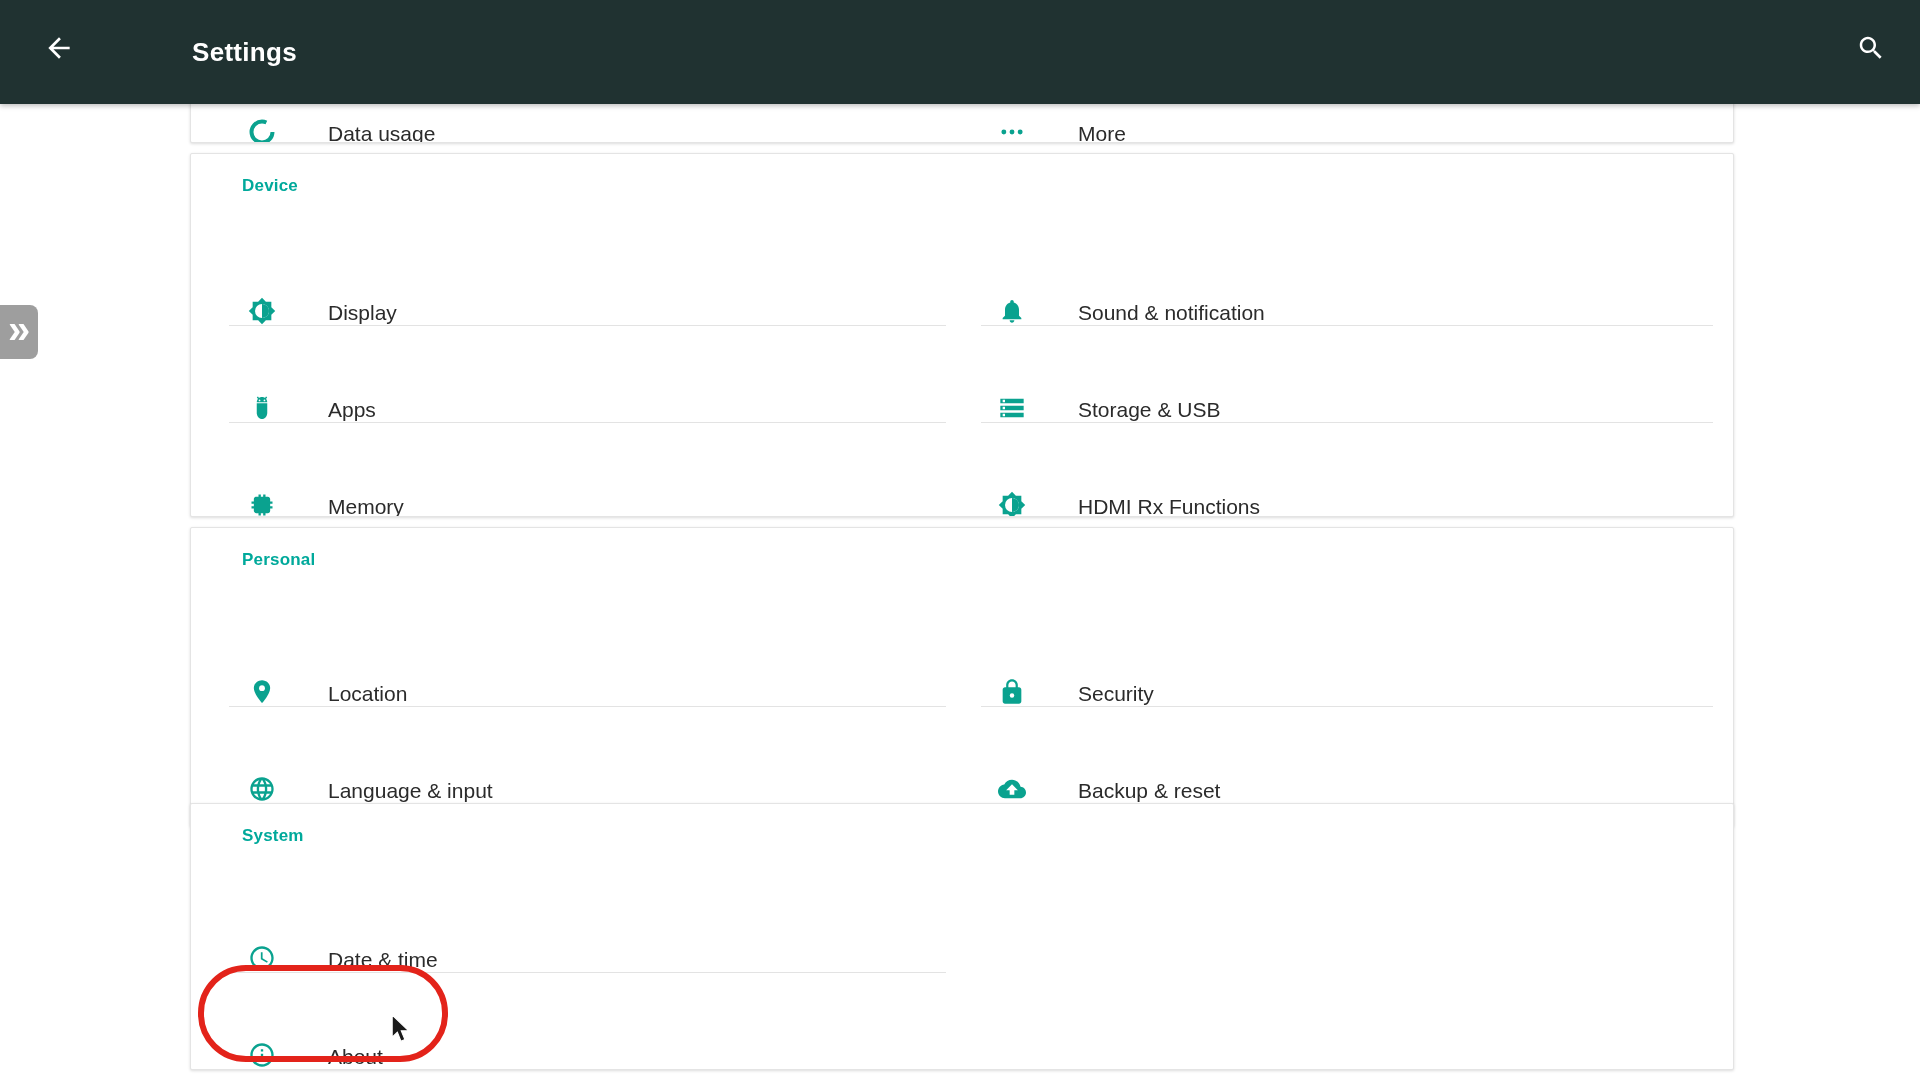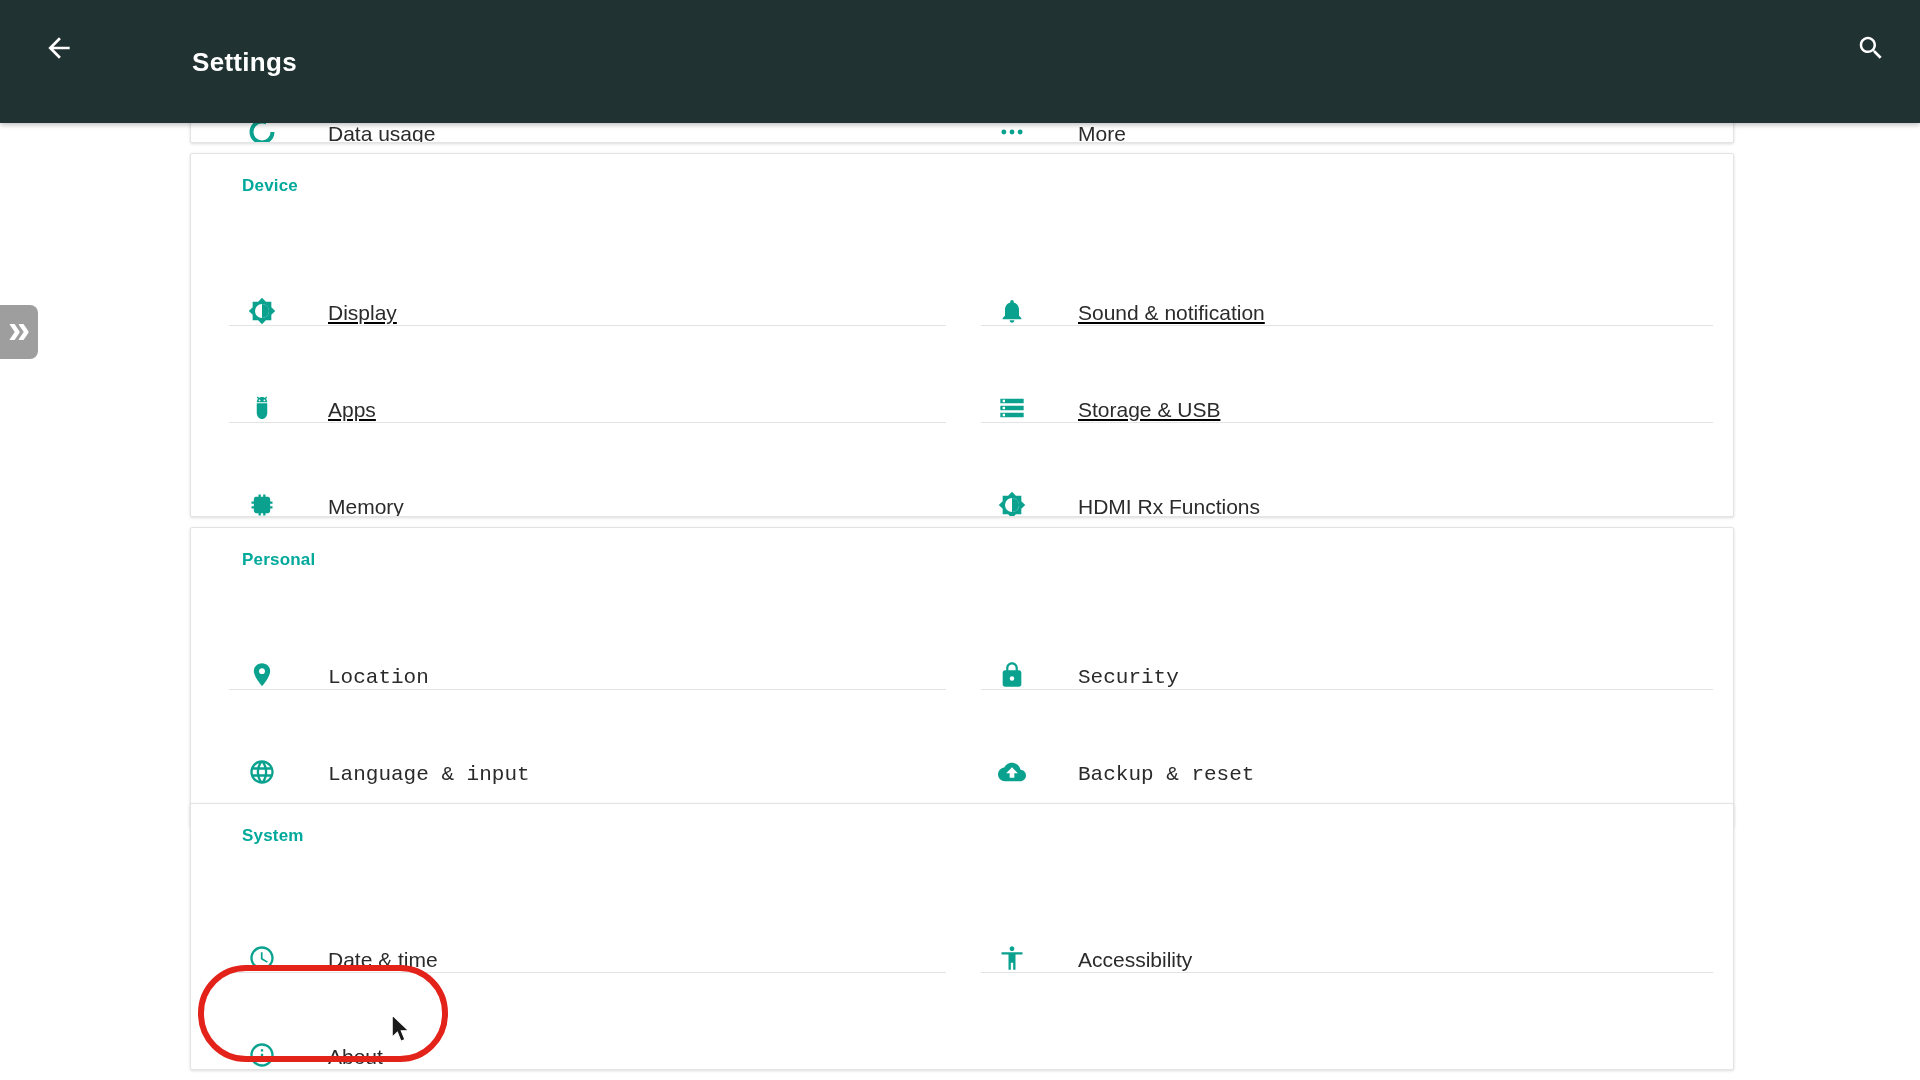--- a/index.html
+++ b/index.html
@@ -13,21 +13,21 @@
   :root{
     --accent:#0aa28f;
     --section:#00a99b;
     --headerbg:#203231;
     --rowtext:#2b2b2b;
     --divider:#e3e3e3;
   }
 
   
   .appbar{
-    position:absolute; top:0; left:0; width:1920px; height:123px;
+    position:absolute; top:0; left:0; width:1920px; height:104px;
     background:var(--headerbg); z-index:30;
     display:flex; align-items:center;
     box-shadow:0 2px 5px rgba(0,0,0,.25);
   }
   .iconbtn{ background:none; border:none; cursor:pointer; display:flex; align-items:center; justify-content:center; }
   .back-btn{ position:absolute; left:38px; top:28px; width:42px; height:40px; }
   .appbar .title{
     position:absolute; left:192px; top:50%; transform:translateY(-50%);
     color:#fff; font-size:26px; font-weight:bold; letter-spacing:.3px;
   }
@@ -56,22 +56,22 @@
   .card4{ top:803px; height:267px;padding-left:40px; }
 
   .section-label{
     position:absolute; top:22px; left:51px;
     color:var(--section); font-size:17px; font-weight:bold; letter-spacing:.2px;
   }
   .col{ position:absolute; }
   .col-left{ left:38px;  width:717px; }
   .col-right{ left:790px; width:732px; }
   .card1 .col{ top:10px; }
-  .card2 .col{ top:74px;text-decoration:underline; }
-  .card3 .col{ top:64px;font-family:Liberation Mono, monospace; }
+  .card2 .col{ top:74px; }
+  .card3 .col{ top:81px; }
   .card4 .col{ top:71px; }
 
   .row{ height:97px; display:flex; align-items:flex-end; cursor:pointer; }
   .row + .row{ border-top:1px solid var(--divider); }
   .row.empty{ height:24px; cursor:default; }
   .col-left  .row .ticon{ margin-left:19px; }
   .col-right .row .ticon{ margin-left:17px; }
   .ticon{ width:28px; height:28px; flex:0 0 28px; fill:var(--accent); }
   .rlabel{ margin-left:52px; font-size:21px; color:var(--rowtext); white-space:nowrap; }
 
@@ -224,28 +224,19 @@
       </svg>
       <span class="rlabel">Date &amp; time</span>
     </div>
     <div class="row">
       <svg class="ticon" viewBox="0 0 24 24">
         <path d="M11 17h2v-6h-2v6zm1-15C6.48 2 2 6.48 2 12s4.48 10 10 10 10-4.48 10-10S17.52 2 12 2zm0 18c-4.41 0-8-3.59-8-8s3.59-8 8-8 8 3.59 8 8-3.59 8-8 8zM11 9h2V7h-2v2z"></path>
       </svg>
       <span class="rlabel">About</span>
     </div>
   </div>
-  <div class="col col-right">
-    <div class="row">
-      <svg class="ticon" viewBox="0 0 24 24">
-        <path d="M12 2c1.1 0 2 .9 2 2s-.9 2-2 2-2-.9-2-2 .9-2 2-2zm9 7h-6v13h-2v-6h-2v6H9V9H3V7h18v2z"></path>
-      </svg>
-      <span class="rlabel">Accessibility</span>
-    </div>
-    <div class="row empty"></div>
-  </div>
 </section>
 
 <div class="red-ring"></div>
 
 <svg class="cursor" viewBox="0 0 24 28">
   <path d="M4.6 1.6v19.6l4.6-4.3 3.2 7.9 3.5-1.5-3.2-7.7h6.6z" fill="#1a1a1a" stroke="#fff" stroke-width="1"></path>
 </svg>
 
 </body></html>

